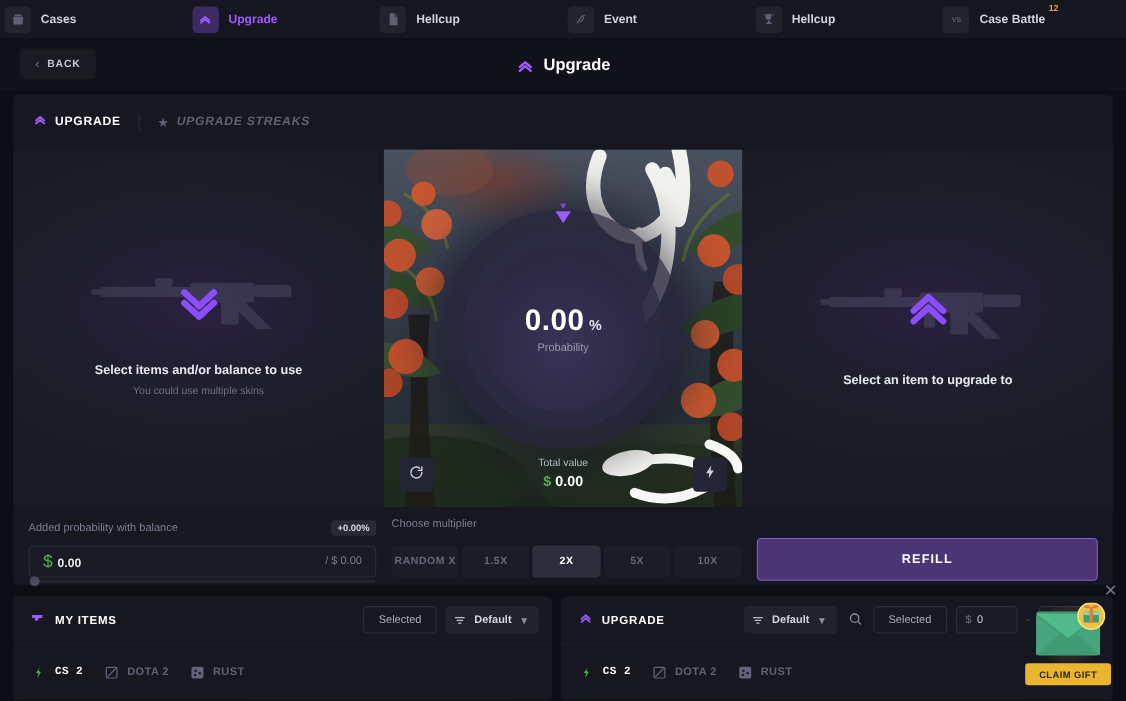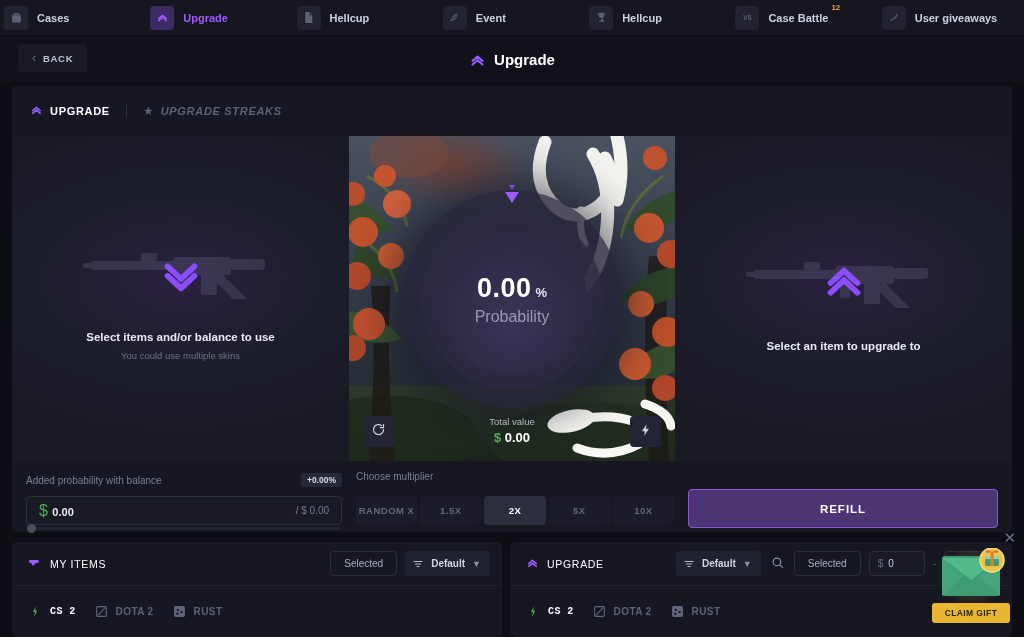--- a/index.html
+++ b/index.html
@@ -127,21 +127,21 @@
     background: rgba(46,42,68,0.72);
   }
   .wheel-inner {
     position: absolute; inset: 34px; border-radius: 50%;
     background: radial-gradient(circle at 50% 62%, #3a3356 0%, #2e2a46 55%, #29253c 100%);
     display: flex; flex-direction: column; align-items: center; justify-content: center;
   }
   .prob-row { display: flex; align-items: baseline; gap: 4px; }
   .prob-num { font-size: 27px; font-weight: bold; color: #ffffff; letter-spacing: .5px; }
   .prob-pct { font-size: 13px; font-weight: bold; color: #e3e2ee; }
-  .prob-lbl { font-size: 16px; color: #9b99ae; margin-top: 4px; }
+  .prob-lbl { font-size: 10px; color: #9b99ae; margin-top: 4px; }
   .needle {
     position: absolute; left: 50%; top: 56px; transform: translateX(-50%);
     width: 0; height: 0;
     border-left: 7px solid transparent; border-right: 7px solid transparent;
     border-top: 11px solid #9b5cff;
   }
   .needle-dot {
     position: absolute; left: 50%; top: 49px; transform: translateX(-50%);
     width: 0; height: 0;
     border-left: 3px solid transparent; border-right: 3px solid transparent;
@@ -212,21 +212,21 @@
 
   
   .inv { position: absolute; top: 542px; height: 95px; background: #161721; border-radius: 5px; overflow: hidden; }
   .inv.left  { left: 12px; width: 490px; }
   .inv.right { left: 510px; width: 502px; }
   .inv-head {
     height: 44px; display: flex; align-items: center; padding: 0 12px 0 16px; gap: 8px;
     border-bottom: 1px solid #1f2029;
   }
   .inv-title { display: flex; align-items: center; gap: 8px; margin-right: auto; }
-  .inv-title .t { font-size: 10.5px; font-weight: normal; letter-spacing: .7px; color: #fff; }
+  .inv-title .t { font-size: 10.5px; font-weight: bold; letter-spacing: .7px; color: #fff; }
   .pill {
     height: 25px; padding: 0 13px; border-radius: 4px; border: 1px solid #2b2d3a;
     display: flex; align-items: center; font-size: 10px; color: #a9adbd; cursor: pointer;
   }
   .filter-sel {
     height: 25px; border-radius: 4px; background: #20222e; display: flex; align-items: center;
     cursor: pointer;
   }
   .filter-ico { width: 26px; display: flex; align-items: center; justify-content: center; }
   .filter-txt { font-size: 10px; font-weight: bold; color: #d4d7e2; padding-right: 7px; }
@@ -312,28 +312,20 @@
   <div class="nav-item">
     <span class="nav-ico">
       <svg width="15" height="11" viewBox="0 0 26 16">
           <text x="13" y="12" text-anchor="middle" font-family="Liberation Sans, sans-serif" font-size="11" font-weight="bold" fill="currentColor">VS</text>
         </svg>
     </span>
     <span class="nav-lbl">
       <span>Case Battle</span>
       <span class="nav-badge">12</span>
     </span>
-  </div>
-  <div class="nav-item">
-    <span class="nav-ico">
-      <svg width="13" height="13" viewBox="0 0 24 24" fill="none" stroke="currentColor" stroke-width="2" stroke-linecap="round">
-          <path d="M19 6c-2 6-7 10-13 11"></path>
-        </svg>
-    </span>
-    <span class="nav-lbl">User giveaways</span>
   </div>
 </div>
 
 <div class="subhead">
   <div class="back-btn">
     <span class="chev">‹</span>
     <span class="txt">BACK</span>
   </div>
   <div class="page-title">
     <span class="chevup">

